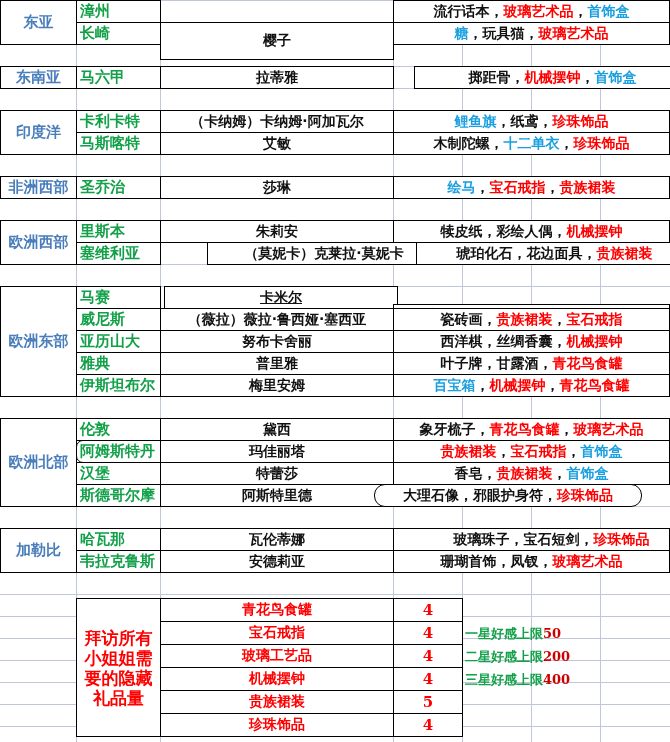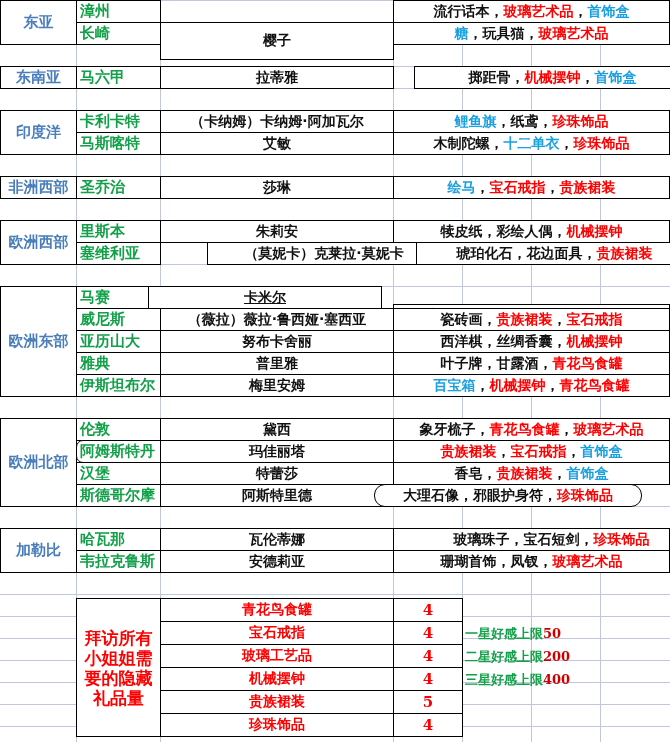--- a/index.html
+++ b/index.html
@@ -141,21 +141,21 @@
     <div class="cell b npc" style="left: 160px; top: 242px; width: 234px; height: 23px; margin-left: 47px;">（莫妮卡）克莱拉·莫妮卡</div>
     <div class="cell b gifts" style="left: 393px; top: 242px; width: 277px; height: 23px; margin-left: 23px;">
       <span class="gift-black">琥珀化石</span>
       <span class="gift-black">，</span>
       <span class="gift-black">花边面具</span>
       <span class="gift-black">，</span>
       <span class="gift-red">贵族裙装</span>
     </div>
     <div class="cell b region" style="left: 0px; top: 286px; width: 77px; height: 111px;">欧洲东部</div>
     <div class="cell b city" style="left: 76px; top: 286px; width: 85px; height: 23px;">马赛</div>
-    <div class="cell b npc" style="left: 148px; top: 286px; width: 234px; height: 23px; text-decoration: underline;">卡米尔</div>
+    <div class="cell b npc" style="left: 164px; top: 286px; width: 234px; height: 23px; text-decoration: underline;">卡米尔</div>
     <div class="cell b gifts" style="left: 393px; top: 304px; width: 277px; height: 23px;">
       <span class="gift-black">高级餐具</span>
       <span class="gift-black">，</span>
       <span class="gift-red">宝石戒指</span>
       <span class="gift-black">，</span>
       <span class="gift-red">青花鸟食罐</span>
     </div>
     <div class="cell b city" style="left: 76px; top: 308px; width: 85px; height: 23px;">威尼斯</div>
     <div class="cell b npc" style="left: 160px; top: 308px; width: 234px; height: 23px;">（薇拉）薇拉·鲁西娅·塞西亚</div>
     <div class="cell b gifts" style="left: 393px; top: 308px; width: 277px; height: 23px;">

